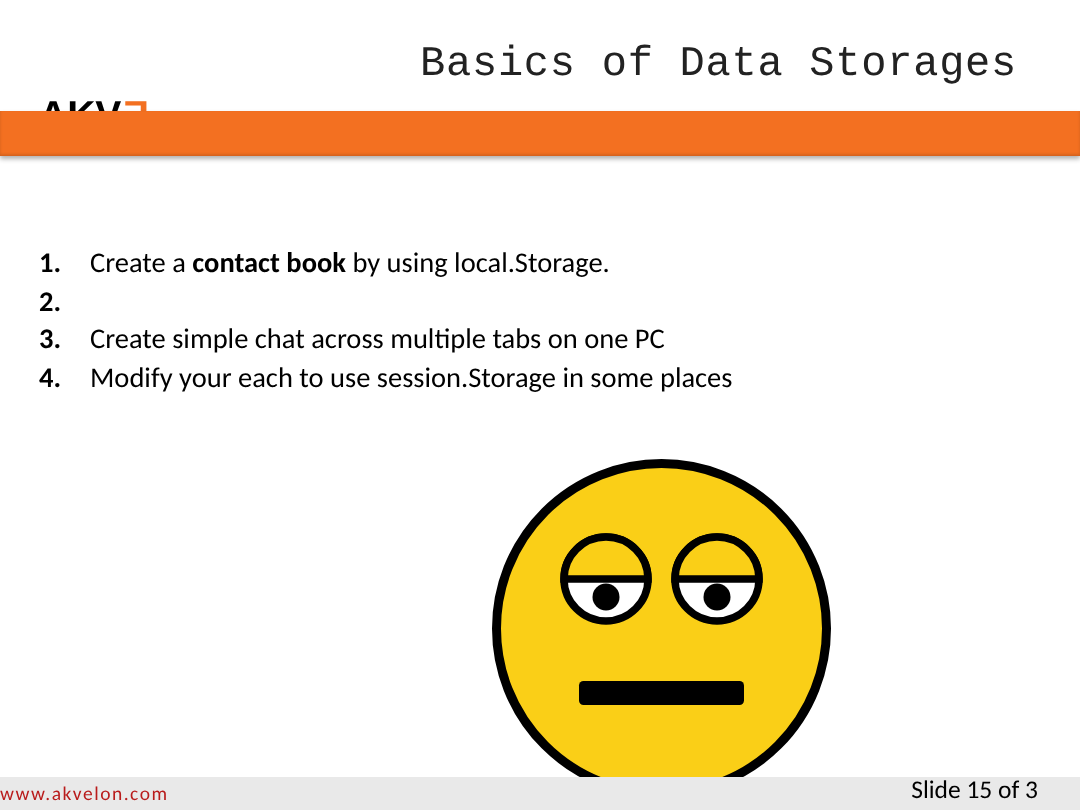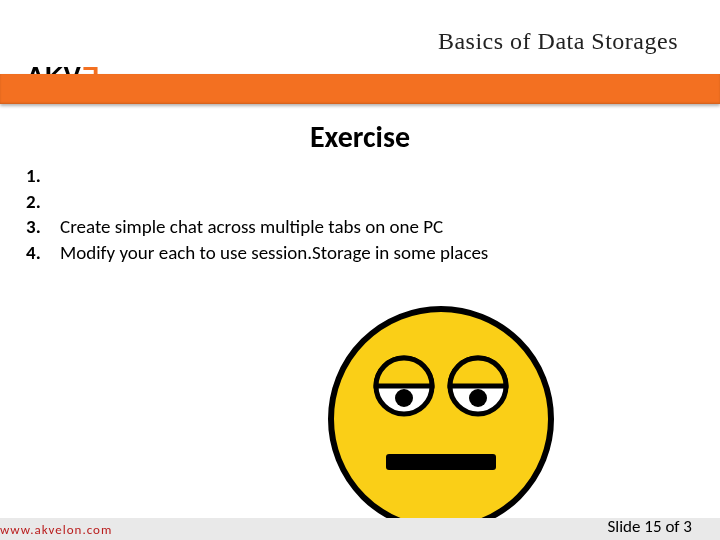--- a/index.html
+++ b/index.html
@@ -2,21 +2,21 @@
 <html><head>
   <meta charset="utf-8">
   <style>
     * { margin: 0; padding: 0; box-sizing: border-box; }
     html, body { width: 720px; height: 540px; font-family: Calibri, Arial, sans-serif; overflow: hidden; background: #fff; }
     .slide { position: relative; width: 720px; height: 540px; background: #fff; }
     .topbar { position: absolute; top: 0; left: 0; right: 0; height: 74px; background: #fff; }
     .logo { position: absolute; left: 26px; top: 22px; display: flex; align-items: center; letter-spacing: 0; margin-top: 39px; }
     .logo-text { font-family: Arial, Helvetica, sans-serif; font-weight: 700; font-size: 26px; color: #000; }
     .logo-e { color: #f37021; display: inline-block; transform: scaleX(-1); margin: 0 1px; }
-    .subtitle { position: absolute; right: 42px; top: 28px; font-family: Liberation Serif, serif; font-size: 24px; color: #222; letter-spacing: 0.5px; }
+    .subtitle { position: absolute; right: 42px; top: 28px; font-family: Liberation Mono, monospace; font-size: 28px; color: #222; letter-spacing: 0.5px; }
     .orange-bar { position: absolute; top: 74px; left: 0; right: 0; height: 30px; background: #f37021; box-shadow: 0 2px 3px rgba(0,0,0,0.3), 0 -1px 2px rgba(0,0,0,0.15) inset; }
     .heading { position: absolute; top: 118px; left: 0; right: 0; text-align: center; font-size: 30px; font-weight: 700; color: #000; font-family: Calibri, Arial, sans-serif; }
     .list { position: absolute; top: 164px; left: 26px; right: 26px; }
     .list-row { display: flex; font-size: 19px; line-height: 1.3; margin-bottom: 1px; color: #000; }
     .list-num { width: 34px; flex-shrink: 0; font-weight: 700; }
     .list-text b { font-weight: 700; }
     .face { position: absolute; left: 326px; top: 304px; width: 230px; height: 230px; }
     .footer-bar { position: absolute; bottom: 0; left: 0; right: 0; height: 22px; background: #e9e9e9; }
     .footer-url { position: absolute; bottom: 3px; left: 0; right: 0; text-align: left; font-size: 13px; color: #b91c1c; letter-spacing: 1px; }
     .footer-slide { position: absolute; bottom: 3px; right: 28px; font-size: 17px; color: #000; font-family: Calibri, Arial, sans-serif; }
@@ -27,25 +27,25 @@
 <div class="slide">
   <div class="topbar">
     <div class="logo">
       <span class="logo-text">AKV</span>
       <span class="logo-text logo-e">E</span>
     </div>
     <div class="subtitle">Basics of Data Storages</div>
   </div>
   <div class="orange-bar"></div>
 
-  <div class="heading">Exercise</div>
 
   <div class="list">
     <div class="list-row">
       <div class="list-num">1.</div>
+      <div class="list-text"><span>Create a </span><b>contact book</b><span> by using local.Storage.</span></div>
     </div>
     <div class="list-row">
       <div class="list-num">2.</div>
     </div>
     <div class="list-row">
       <div class="list-num">3.</div>
       <div class="list-text"><span>Create simple chat across multiple tabs on one PC</span></div>
     </div>
     <div class="list-row">
       <div class="list-num">4.</div>

